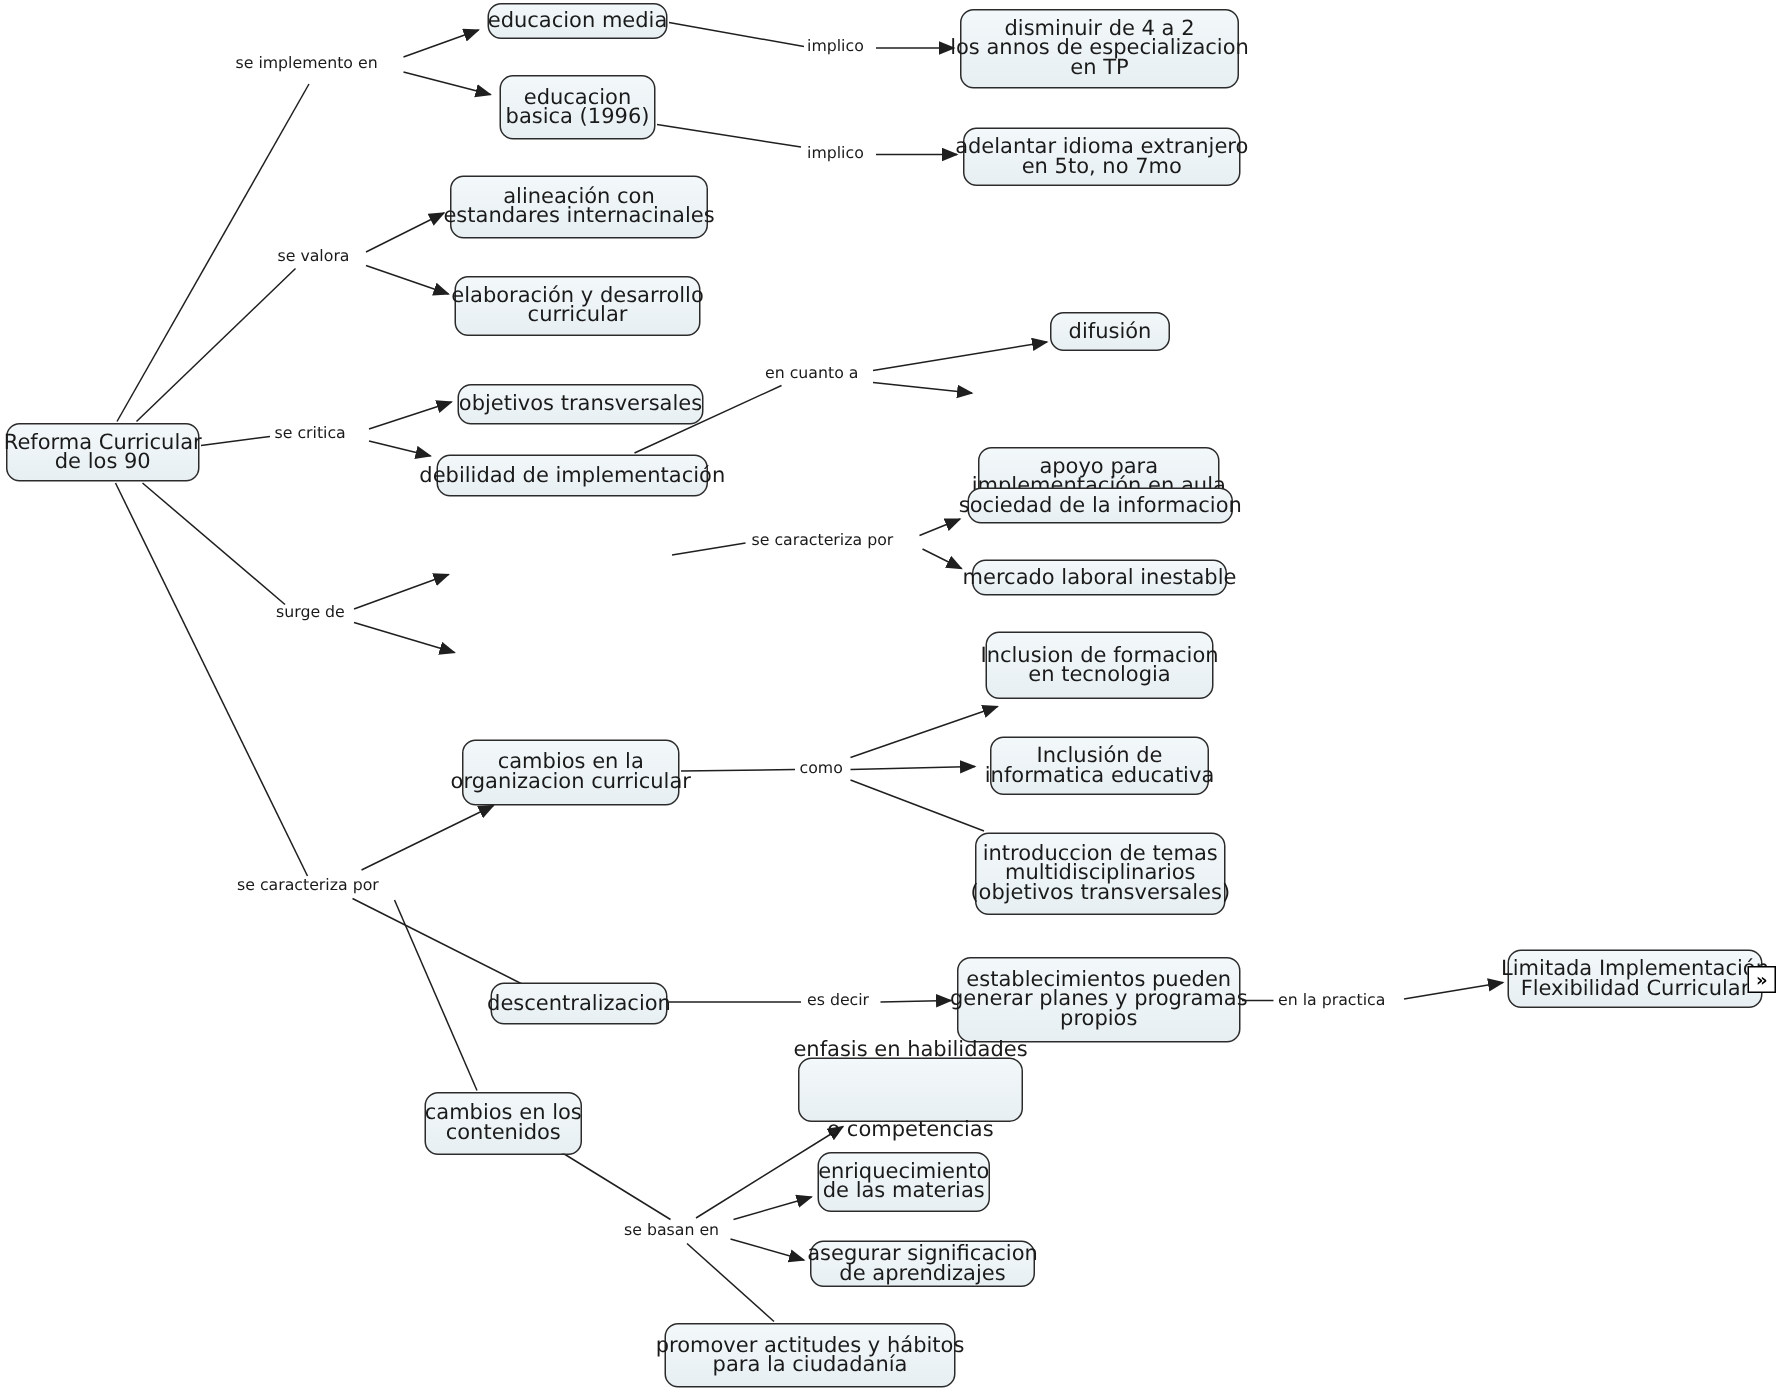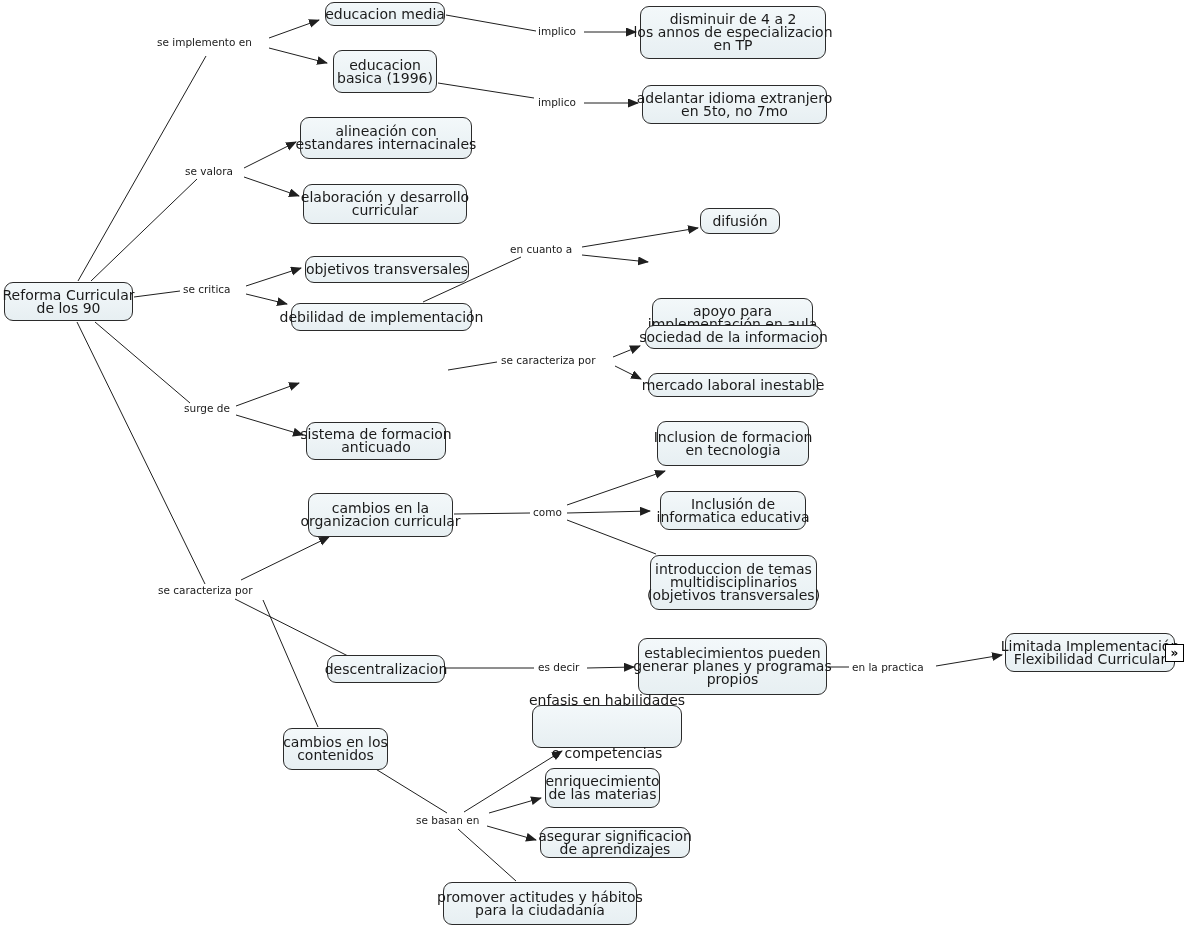--- a/index.html
+++ b/index.html
@@ -122,24 +122,20 @@
     <div class="node" style="left: 652px; top: 258px; width: 161px; height: 40px; margin-top: 40px;">
       <div class="node-line">apoyo para</div>
       <div class="node-line">implementación en aula</div>
     </div>
     <div class="node" style="left: 645px; top: 325px; width: 177px; height: 24px;">
       <div class="node-line">sociedad de la informacion</div>
     </div>
     <div class="node" style="left: 648px; top: 373px; width: 170px; height: 24px;">
       <div class="node-line">mercado laboral inestable</div>
     </div>
-    <div class="node" style="left: 306px; top: 422px; width: 140px; height: 38px;">
-      <div class="node-line">sistema de formacion</div>
-      <div class="node-line">anticuado</div>
-    </div>
     <div class="node" style="left: 657px; top: 421px; width: 152px; height: 45px;">
       <div class="node-line">Inclusion de formacion</div>
       <div class="node-line">en tecnologia</div>
     </div>
     <div class="node" style="left: 308px; top: 493px; width: 145px; height: 44px;">
       <div class="node-line">cambios en la</div>
       <div class="node-line">organizacion curricular</div>
     </div>
     <div class="node" style="left: 660px; top: 491px; width: 146px; height: 39px;">
       <div class="node-line">Inclusión de</div>

